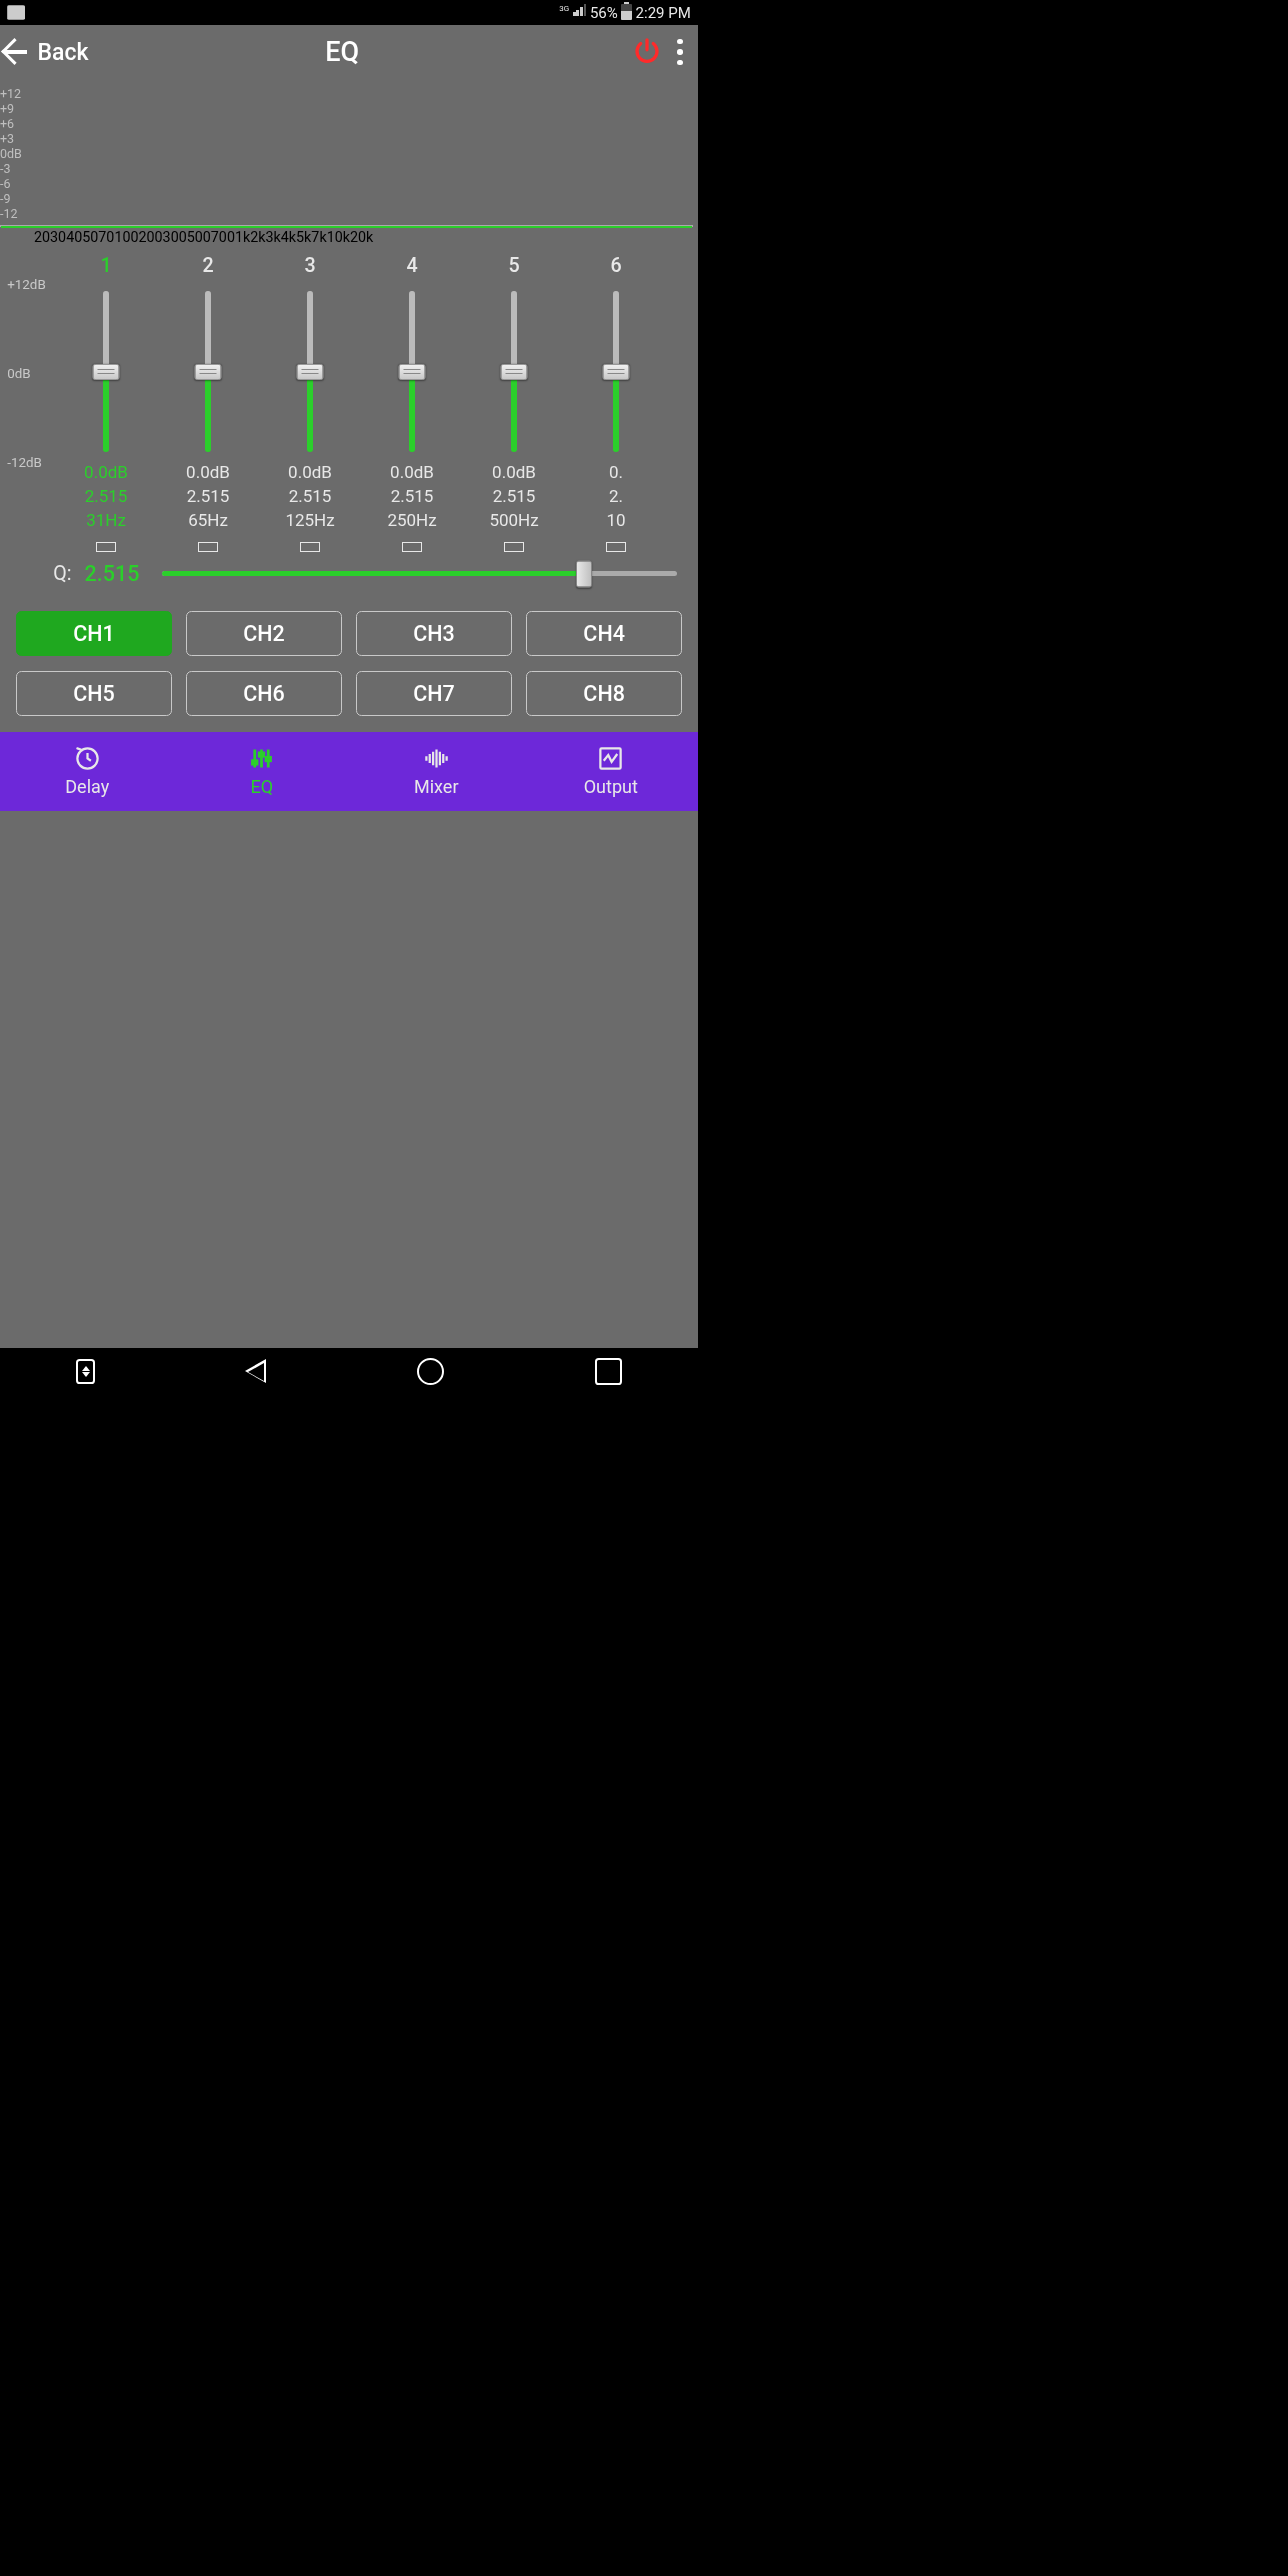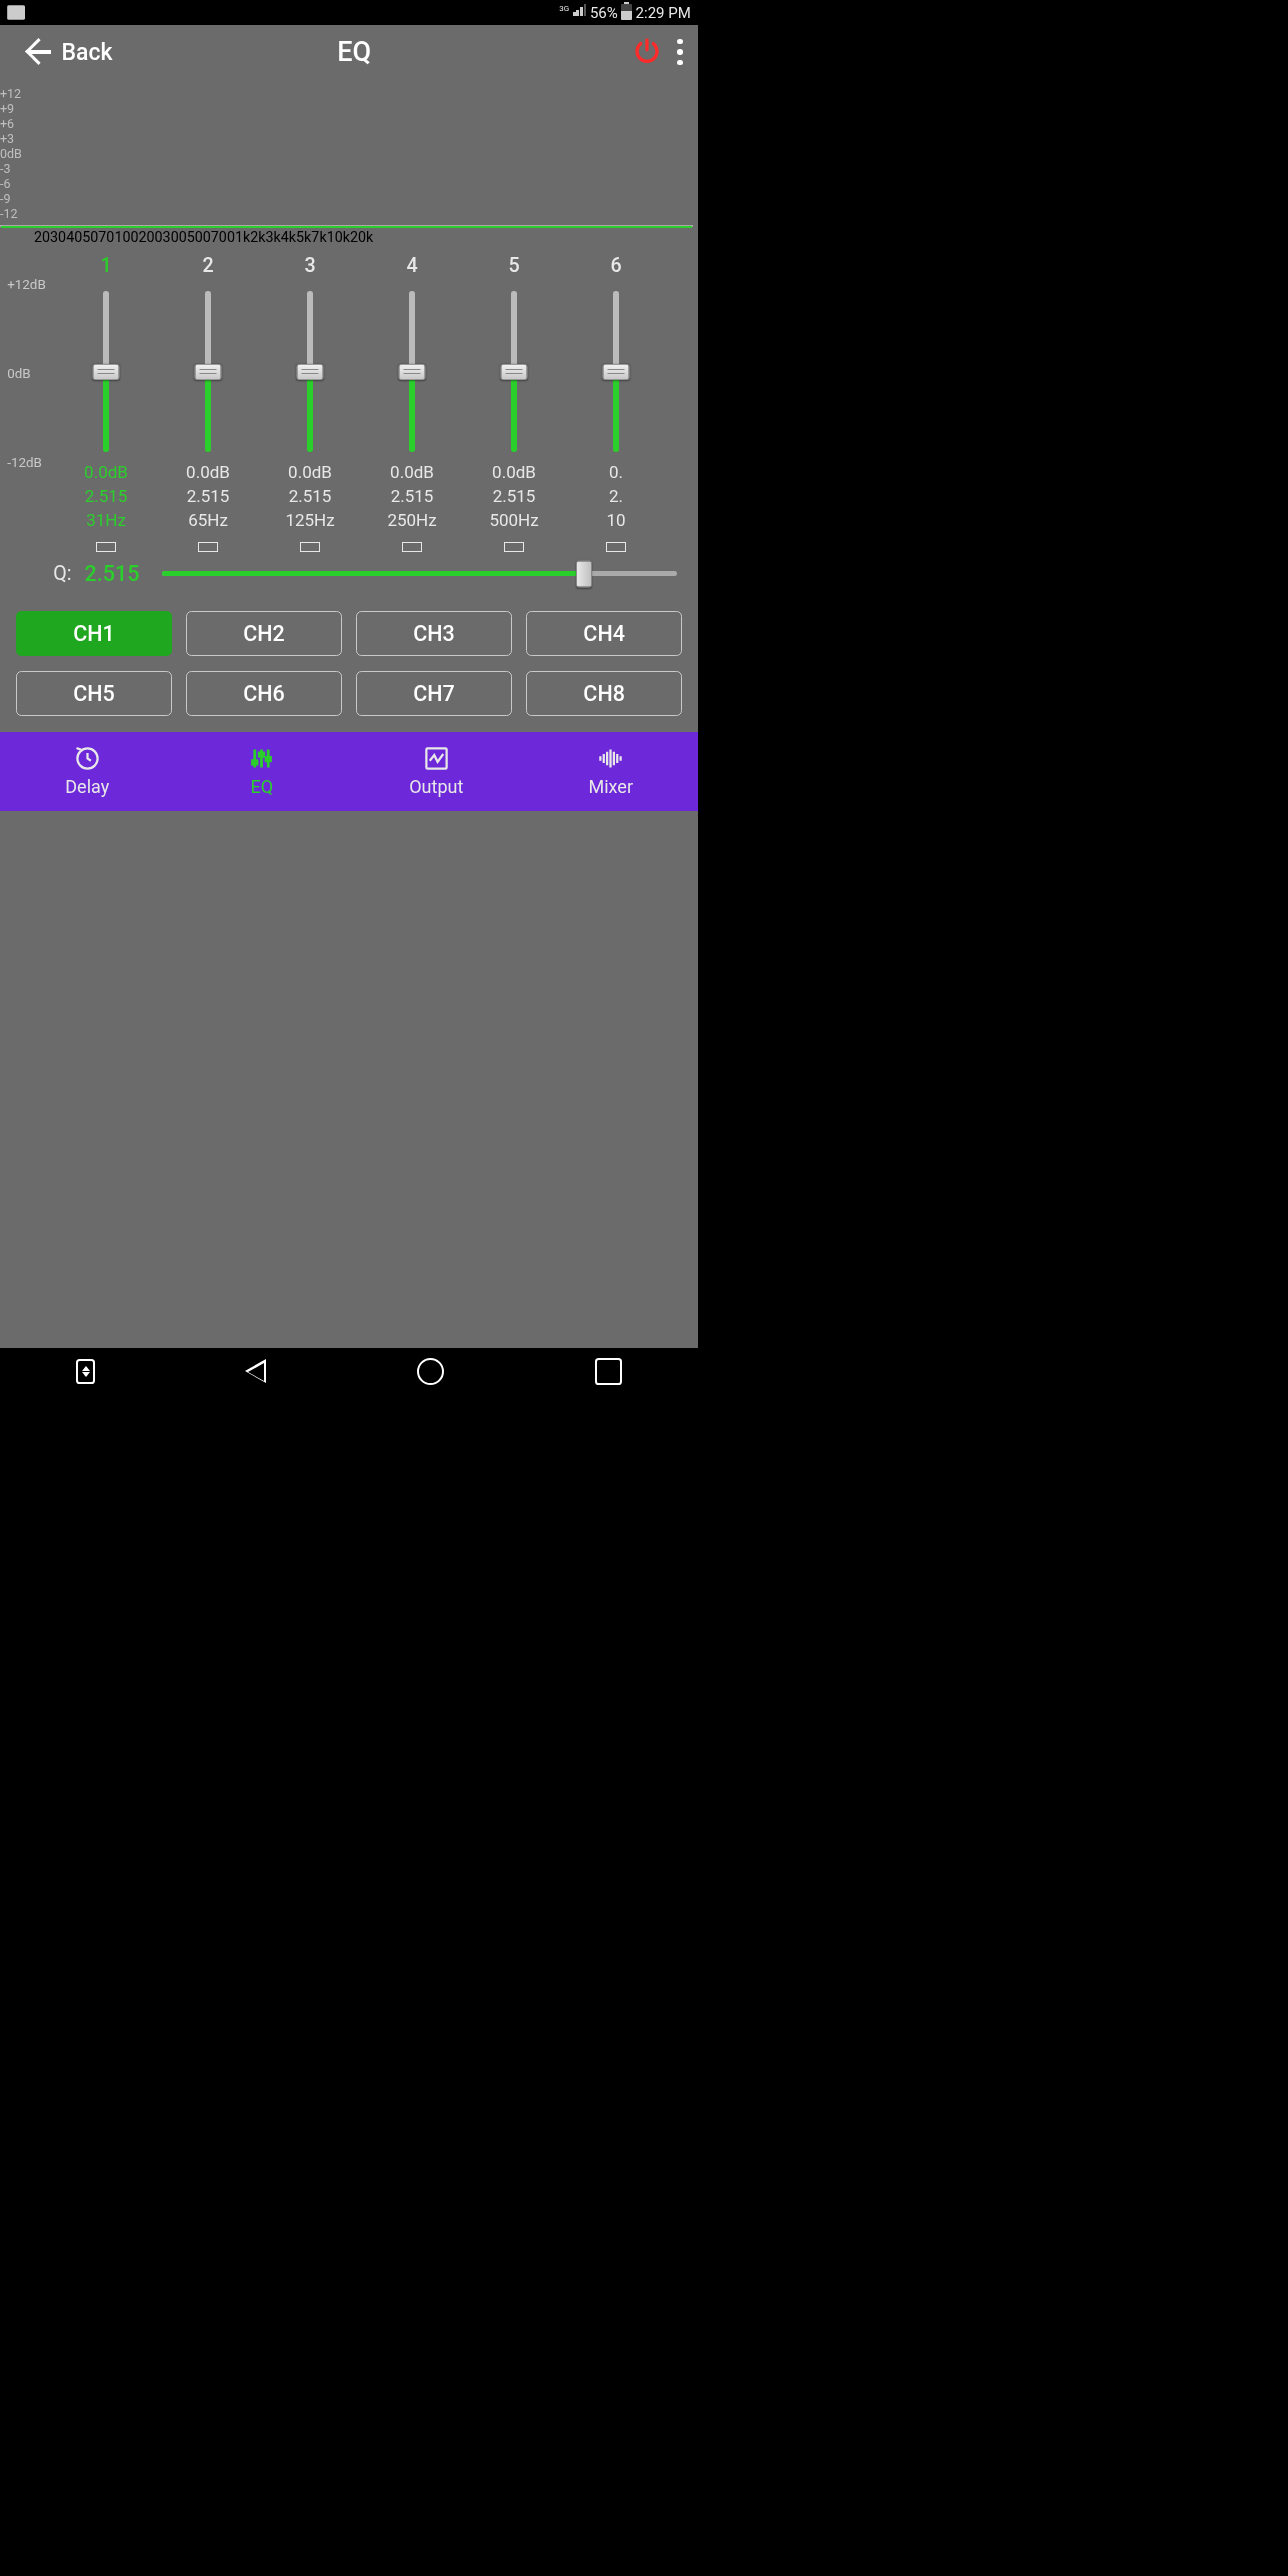--- a/index.html
+++ b/index.html
@@ -15,21 +15,21 @@
   .signal-bars { display: inline-flex; align-items: flex-end; gap: 0.9px; height: 12.5px; }
   .signal-bars i { width: 2.7px; background: #ccc; display: block; }
   .signal-bars i:nth-child(1){height:3.6px} .signal-bars i:nth-child(2){height:6.3px} .signal-bars i:nth-child(3){height:9px} .signal-bars i:nth-child(4){height:11.6px; background:#555}
   .battery-ic { width: 10.7px; height: 16px; background: linear-gradient(to top, #ccc 56%, #444 56%); border-radius: 0.9px; position: relative; }
   .battery-ic::before { content:''; position:absolute; top:-1.8px; left:2.7px; width:5.4px; height:1.8px; background:#ccc; }
   
   
   .app { background: #6b6b6b; height: calc(100% - 25px - 47px); display: flex; flex-direction: column; }
   
   
-  .topbar { height: 54px; display: flex; align-items: center; padding: 0 0; margin-left: 24px; }
+  .topbar { height: 54px; display: flex; align-items: center; padding: 0 0; }
   .back-btn { display: flex; align-items: center; gap: 12.5px; color: #fff; font-size: 23px; font-weight: 500; }
   .arrow-left { width: 25px; height: 25px; position: relative; }
   .arrow-left::before { content:''; position:absolute; width:16px; height:16px; border-left:3.6px solid #fff; border-bottom:3.6px solid #fff; transform: rotate(45deg); top:2.7px; left:5.4px; }
   .arrow-left::after { content:''; position:absolute; width:23px; height:3.6px; background:#fff; top:10.7px; left:3.6px; }
   .title { flex: 1; text-align: center; color: #fff; font-size: 27px; font-weight: 500; margin-left: -36px; }
   .power-btn svg { width: 30px; height: 30px; }
   .menu-btn { width: 36px; display:flex; flex-direction: column; align-items:center; gap:5.4px; padding:7.2px; }
   .menu-btn i { width:5.4px; height:5.4px; border-radius:50%; background:#fff; }
   
   
@@ -318,38 +318,38 @@
             <line x1="6" y1="4" x2="6" y2="20"></line>
             <line x1="12" y1="4" x2="12" y2="20"></line>
             <line x1="18" y1="4" x2="18" y2="20"></line>
             <rect x="4" y="14" width="4" height="3" fill="currentColor"></rect>
             <rect x="10" y="7" width="4" height="3" fill="currentColor"></rect>
             <rect x="16" y="11" width="4" height="3" fill="currentColor"></rect>
           </svg></span>
         <span>EQ</span>
       </div>
       <div class="tab">
-        <span class="ticon"><svg viewBox="0 0 24 24" fill="none" stroke="currentColor" stroke-width="2">
-            <rect x="3" y="3" width="18" height="18" rx="1"></rect>
-            <polyline points="6,14 10,9 13,15 18,8"></polyline>
-          </svg></span>
-        <span>Output</span>
-      </div>
-      <div class="tab">
         <span class="ticon"><svg viewBox="0 0 24 24" fill="currentColor">
             <rect x="2" y="10" width="2" height="4"></rect>
             <rect x="5" y="8" width="2" height="8"></rect>
             <rect x="8" y="6" width="2" height="12"></rect>
             <rect x="11" y="4" width="2" height="16"></rect>
             <rect x="14" y="6" width="2" height="12"></rect>
             <rect x="17" y="8" width="2" height="8"></rect>
             <rect x="20" y="10" width="2" height="4"></rect>
           </svg></span>
         <span>Mixer</span>
       </div>
+      <div class="tab">
+        <span class="ticon"><svg viewBox="0 0 24 24" fill="none" stroke="currentColor" stroke-width="2">
+            <rect x="3" y="3" width="18" height="18" rx="1"></rect>
+            <polyline points="6,14 10,9 13,15 18,8"></polyline>
+          </svg></span>
+        <span>Output</span>
+      </div>
     </div>
 </div>
 
 <div class="navbar">
   <div class="nbtn updown"></div>
   <div class="nbtn tri"></div>
   <div class="nbtn circ"></div>
   <div class="nbtn sq"></div>
 </div>
 

